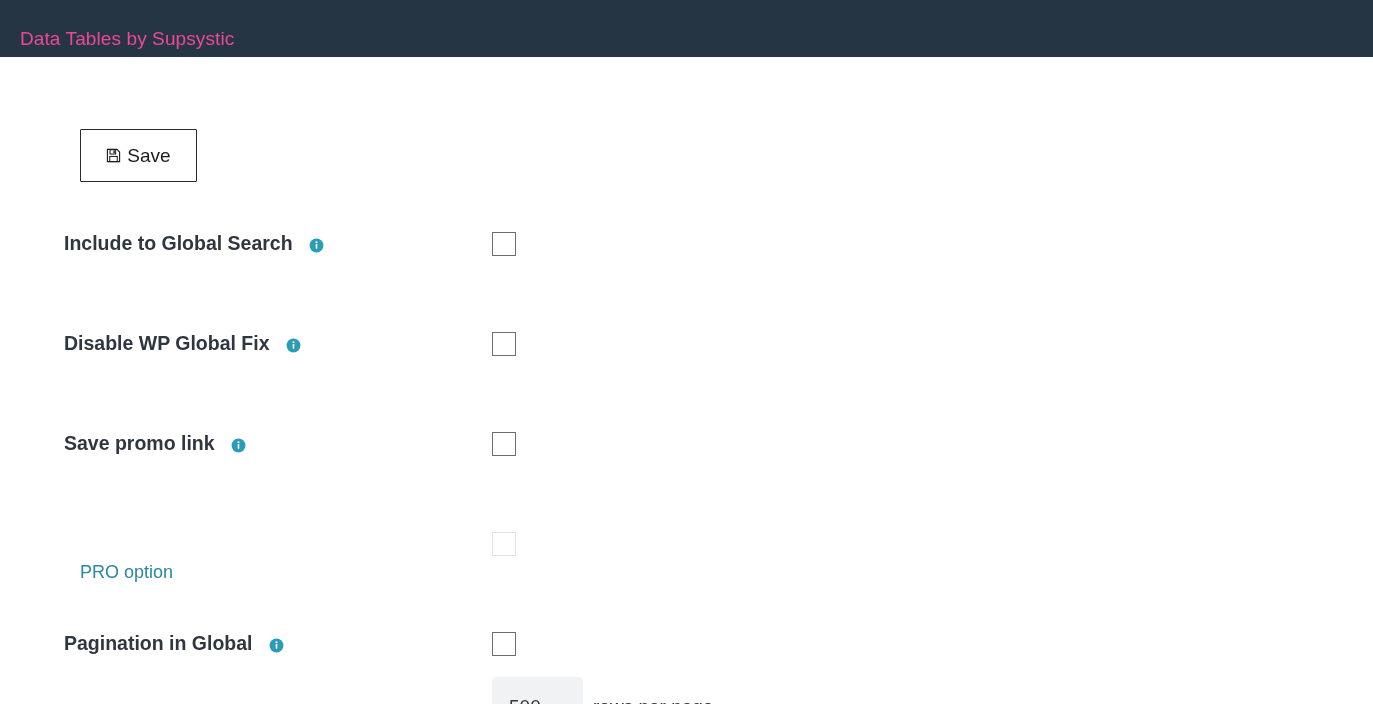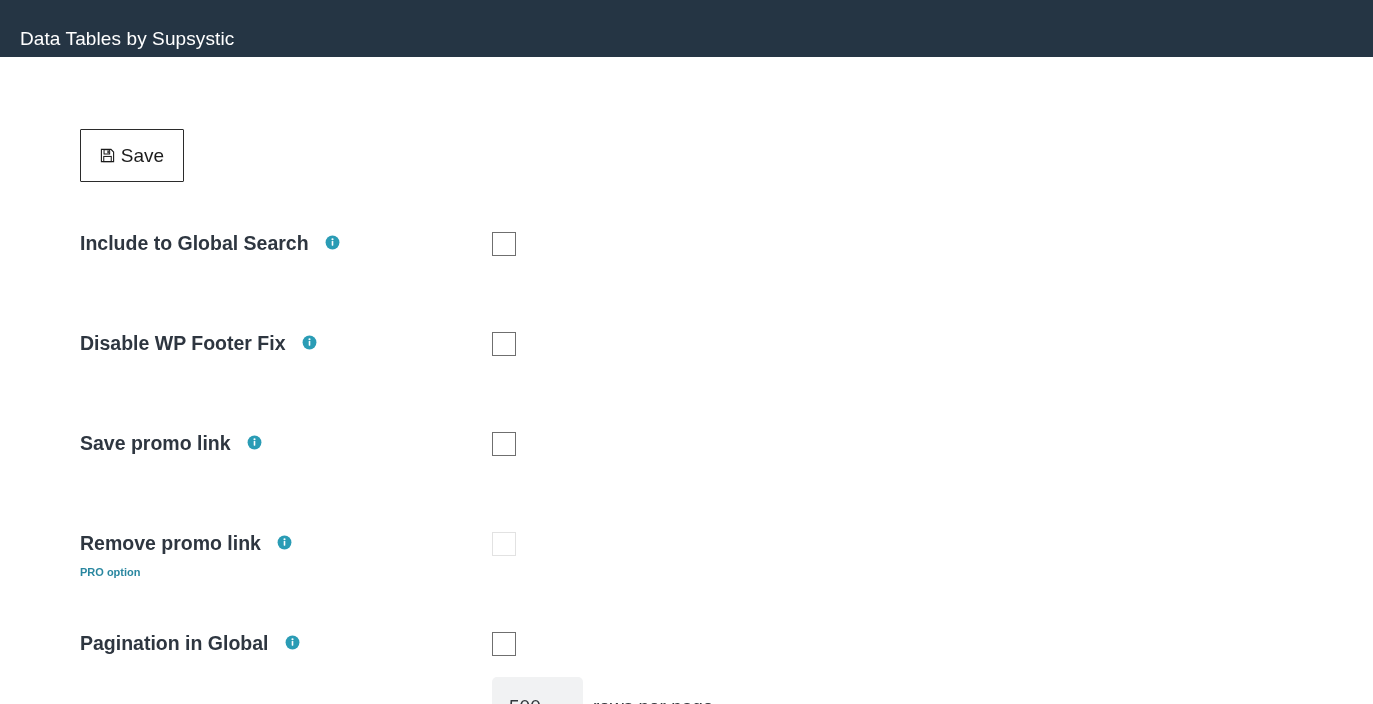--- a/index.html
+++ b/index.html
@@ -17,40 +17,40 @@
   
   .app-header {
     height: 57px;
     background: #253544;
     display: flex;
     align-items: center;
     padding-left: 20px;
     box-sizing: border-box;
   }
   .app-header-title {
-    color: #ffffff;
+    color: #ec4899;
     font-size: 19px;
     font-weight: 400;
     letter-spacing: 0.1px;
     margin-top: 20px;
   }
 
   
   .content {
     position: relative;
     height: 647px;
     background: #ffffff;
   }
 
   
   .save-button {
     position: absolute;
     left: 80px;
     top: 72px;
-    width: 104px;
+    width: 117px;
     height: 53px;
     background: #ffffff;
     border: 1px solid #2b2b2b;
     border-radius: 1px;
     display: flex;
     align-items: center;
     justify-content: center;
     gap: 6px;
     cursor: pointer;
     box-sizing: border-box;
@@ -76,24 +76,24 @@
     left: 0;
     top: 158px;
     width: 100%;
   }
   .setting-row {
     position: relative;
     height: 100px;
   }
   .setting-label-wrap {
     position: absolute;
-    left: 80px;
+    left: 64px;
     top: 16px;
     display: flex;
-    align-items: flex-start;
+    align-items: center;
   }
   .setting-label {
     font-size: 19.5px;
     font-weight: bold;
     color: #2e3640;
     line-height: 24px;
     white-space: nowrap;
   }
   .info-icon {
     width: 15px;
@@ -101,25 +101,24 @@
     margin-left: 16px;
     margin-top: 4px;
     flex: 0 0 auto;
     display: block;
     cursor: pointer;
   }
   .setting-sub {
     position: absolute;
     left: 80px;
     top: 47px;
-    font-size: 11px;
+    font-size: 18px;
     color: #2a87a0;
     line-height: 20px;
     white-space: nowrap;
-    font-weight: bold;
   }
 
   
   .checkbox {
     position: absolute;
     left: 492px;
     top: 17px;
     width: 24px;
     height: 24px;
     background: #ffffff;
@@ -195,21 +194,21 @@
             <rect x="7.15" y="6.3" width="1.7" height="5.2" rx="0.5" fill="#ffffff"></rect>
             <circle cx="8" cy="4.5" r="1.15" fill="#ffffff"></circle>
           </svg>
         </span>
       </div>
       <button class="checkbox"></button>
     </div>
 
     <div class="setting-row">
       <div class="setting-label-wrap">
-        <span class="setting-label">Disable WP Footer Fix</span>
+        <span class="setting-label">Disable WP Global Fix</span>
         <span class="info-icon">
           <svg viewBox="0 0 16 16" width="15" height="15" xmlns="http://www.w3.org/2000/svg">
             <circle cx="8" cy="8" r="7.4" fill="#2a9cb5"></circle>
             <rect x="7.15" y="6.3" width="1.7" height="5.2" rx="0.5" fill="#ffffff"></rect>
             <circle cx="8" cy="4.5" r="1.15" fill="#ffffff"></circle>
           </svg>
         </span>
       </div>
       <button class="checkbox"></button>
     </div>
@@ -222,30 +221,20 @@
             <circle cx="8" cy="8" r="7.4" fill="#2a9cb5"></circle>
             <rect x="7.15" y="6.3" width="1.7" height="5.2" rx="0.5" fill="#ffffff"></rect>
             <circle cx="8" cy="4.5" r="1.15" fill="#ffffff"></circle>
           </svg>
         </span>
       </div>
       <button class="checkbox"></button>
     </div>
 
     <div class="setting-row">
-      <div class="setting-label-wrap">
-        <span class="setting-label">Remove promo link</span>
-        <span class="info-icon">
-          <svg viewBox="0 0 16 16" width="15" height="15" xmlns="http://www.w3.org/2000/svg">
-            <circle cx="8" cy="8" r="7.4" fill="#2a9cb5"></circle>
-            <rect x="7.15" y="6.3" width="1.7" height="5.2" rx="0.5" fill="#ffffff"></rect>
-            <circle cx="8" cy="4.5" r="1.15" fill="#ffffff"></circle>
-          </svg>
-        </span>
-      </div>
       <span class="setting-sub">PRO option</span>
       <button class="checkbox disabled"></button>
     </div>
 
     <div class="setting-row">
       <div class="setting-label-wrap">
         <span class="setting-label">Pagination in Global</span>
         <span class="info-icon">
           <svg viewBox="0 0 16 16" width="15" height="15" xmlns="http://www.w3.org/2000/svg">
             <circle cx="8" cy="8" r="7.4" fill="#2a9cb5"></circle>

